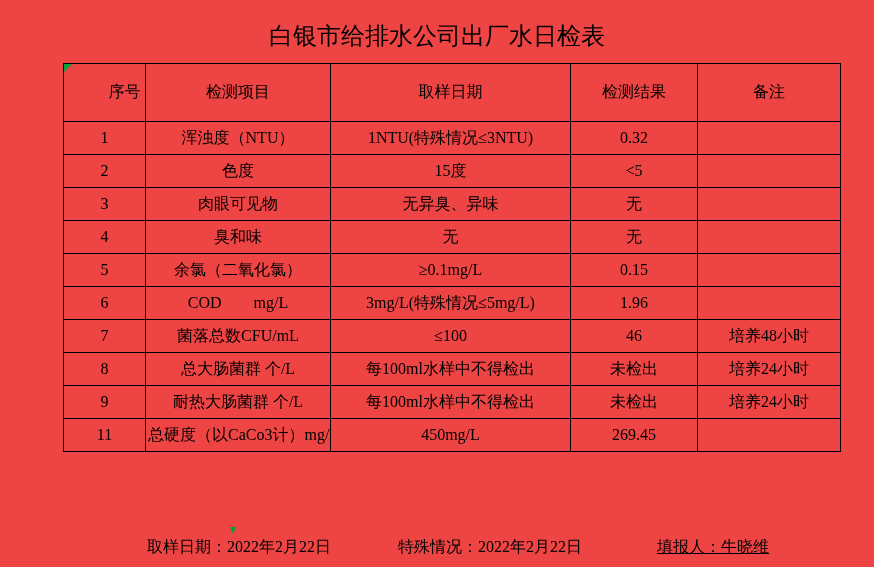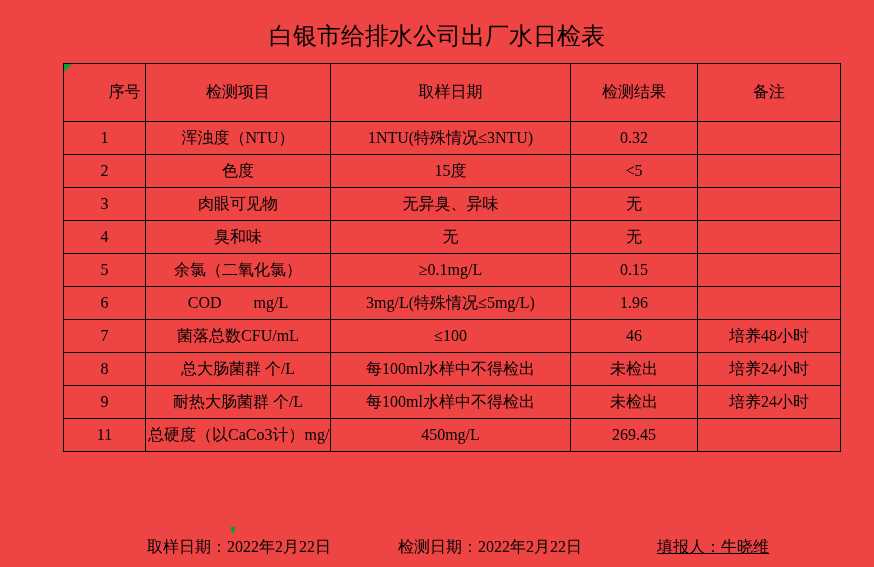--- a/index.html
+++ b/index.html
@@ -181,17 +181,17 @@
           <td>269.45</td>
           <td></td>
         </tr>
       </tbody>
   </table>
 
   <span class="bottom-indicator"></span>
 
   <div class="footer-line">
     <span class="footer-item f-sampling">取样日期：2022年2月22日</span>
-    <span class="footer-item f-testdate">检测日期：2022年2月22日</span>
+    <span class="footer-item f-testdate">特殊情况：2022年2月22日</span>
     <span class="footer-item f-reporter">填报人：牛晓维</span>
   </div>
 
 </div>
 
 </body></html>

